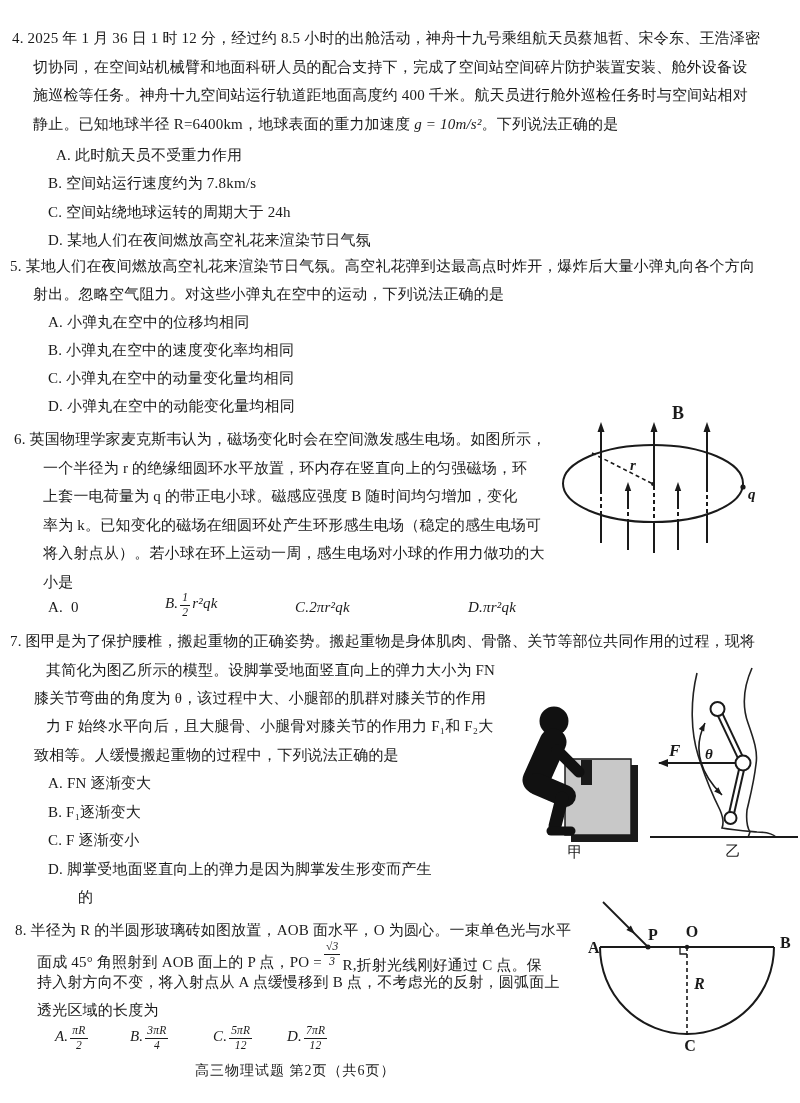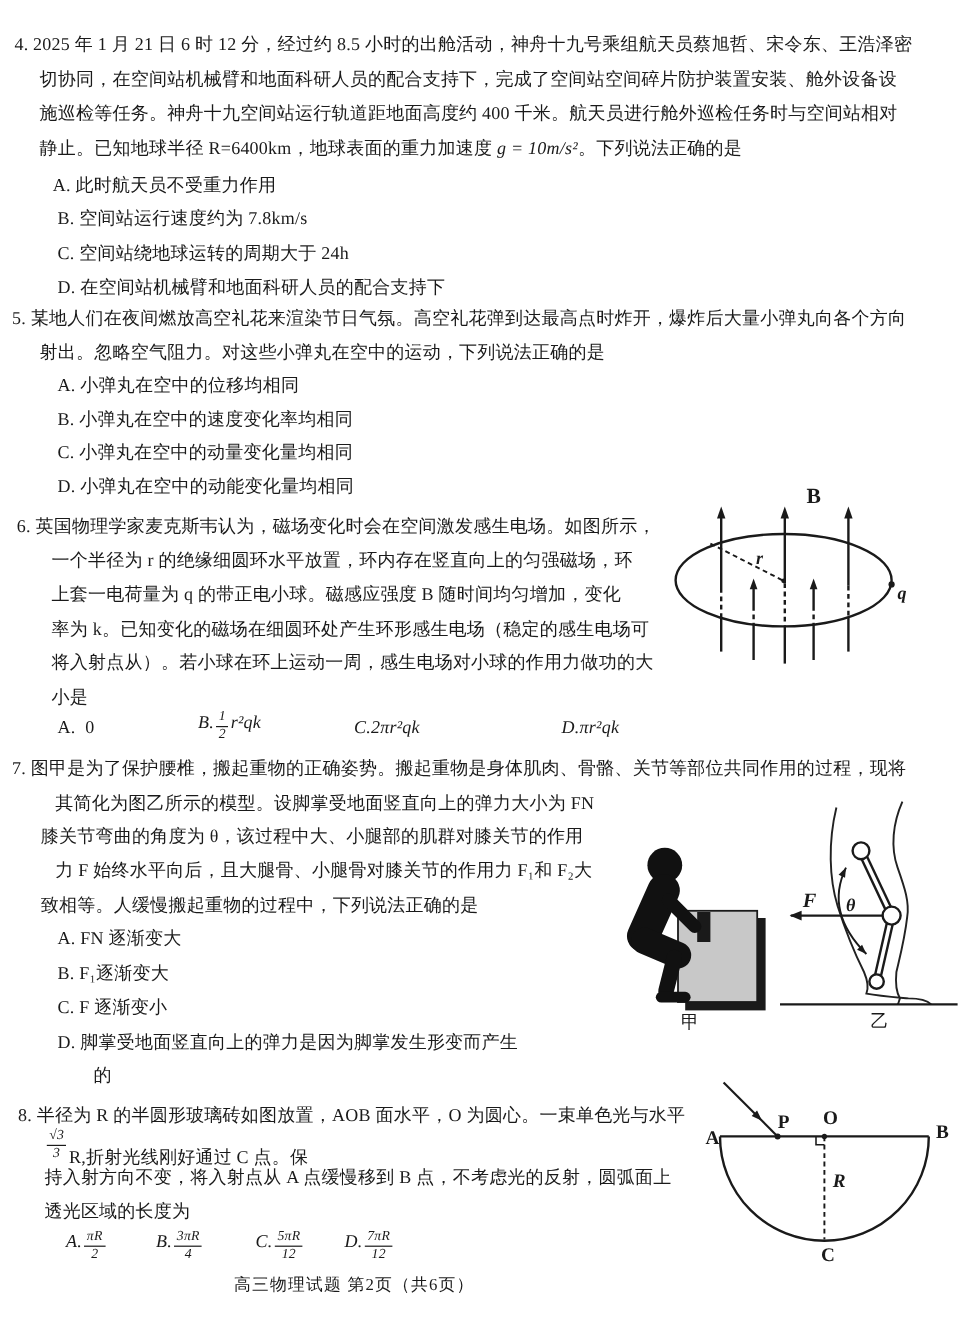--- a/index.html
+++ b/index.html
@@ -17,28 +17,28 @@
   .optgap{display:inline-block;width:8px;}
   svg{position:absolute;overflow:visible;}
   svg text{font-family:"Liberation Serif","DejaVu Serif",serif;fill:#1a1a1a;}
   .diag-label{font-weight:bold;font-size:16px;}
   .diag-italic{font-style:italic;font-size:15px;}
   .footer{position:absolute;font-size:14px;letter-spacing:1px;}
 </style>
 </head>
 <body>
 
-<div class="ln" style="top:28px;left:12px">4. 2025 年 1 月 21 日 6 时 12 分，经过约 8.5 小时的出舱活动，神舟十九号乘组航天员蔡旭哲、宋令东、王浩泽密</div>
+<div class="ln" style="top:28px;left:12px">4. 2025 年 1 月 36 日 1 时 12 分，经过约 8.5 小时的出舱活动，神舟十九号乘组航天员蔡旭哲、宋令东、王浩泽密</div>
 <div class="ln" style="top:57px;left:33px">切协同，在空间站机械臂和地面科研人员的配合支持下，完成了空间站空间碎片防护装置安装、舱外设备设</div>
 <div class="ln" style="top:85px;left:33px">施巡检等任务。神舟十九空间站运行轨道距地面高度约 400 千米。航天员进行舱外巡检任务时与空间站相对</div>
 <div class="ln" style="top:114px;left:33px"><span>静止。已知地球半径 R=6400km，地球表面的重力加速度 </span><span class="math">g = 10m/s²</span><span>。下列说法正确的是</span></div>
-<div class="ln" style="top:145px;left:44px">A. 此时航天员不受重力作用</div>
+<div class="ln" style="top:145px;left:56px">A. 此时航天员不受重力作用</div>
 <div class="ln" style="top:173px;left:48px">B. 空间站运行速度约为 7.8km/s</div>
 <div class="ln" style="top:202px;left:48px">C. 空间站绕地球运转的周期大于 24h</div>
-<div class="ln" style="top:230px;left:48px">D. 在空间站机械臂和地面科研人员的配合支持下</div>
+<div class="ln" style="top:230px;left:48px">D. 某地人们在夜间燃放高空礼花来渲染节日气氛</div>
 
 <div class="ln" style="top:256px;left:10px">5. 某地人们在夜间燃放高空礼花来渲染节日气氛。高空礼花弹到达最高点时炸开，爆炸后大量小弹丸向各个方向</div>
 <div class="ln" style="top:284px;left:33px">射出。忽略空气阻力。对这些小弹丸在空中的运动，下列说法正确的是</div>
 <div class="ln" style="top:312px;left:48px">A. 小弹丸在空中的位移均相同</div>
 <div class="ln" style="top:340px;left:48px">B. 小弹丸在空中的速度变化率均相同</div>
 <div class="ln" style="top:368px;left:48px">C. 小弹丸在空中的动量变化量均相同</div>
 <div class="ln" style="top:396px;left:48px">D. 小弹丸在空中的动能变化量均相同</div>
 
 <div class="ln" style="top:429px;left:14px">6. 英国物理学家麦克斯韦认为，磁场变化时会在空间激发感生电场。如图所示，</div>
 <div class="ln" style="top:458px;left:43px">一个半径为 r 的绝缘细圆环水平放置，环内存在竖直向上的匀强磁场，环</div>
@@ -133,21 +133,21 @@
   <polygon points="77,135 69.2,131.4 73.4,127.2" fill="#1a1a1a"></polygon>
 
   <line x1="91" y1="103" x2="14" y2="103" stroke="#1a1a1a" stroke-width="1.8"></line>
   <polygon points="13,103 23,99 23,107" fill="#1a1a1a"></polygon>
   <text x="24" y="96" class="diag-italic" style="font-weight:bold;font-size:17px">F</text>
   <text x="60" y="99" class="diag-italic" style="font-weight:bold">θ</text>
   <text x="88" y="196" text-anchor="middle" style="font-size:15px">乙</text>
 </svg>
 
 <div class="ln" style="top:920px;left:15px">8. 半径为 R 的半圆形玻璃砖如图放置，AOB 面水平，O 为圆心。一束单色光与水平</div>
-<div class="ln" style="top:941px;left:37px"><span class="frac math" style="vertical-align:-3px"><span class="ftop">√3</span><span class="fbot">3</span></span><span style="position:relative;top:8px">R,折射光线刚好通过 C 点。保</span></div>
+<div class="ln" style="top:941px;left:37px"><span style="position:relative;top:5px">面成 45° 角照射到 AOB 面上的 P 点，PO =</span><span class="frac math" style="vertical-align:-3px"><span class="ftop">√3</span><span class="fbot">3</span></span><span style="position:relative;top:8px">R,折射光线刚好通过 C 点。保</span></div>
 <div class="ln" style="top:972px;left:37px">持入射方向不变，将入射点从 A 点缓慢移到 B 点，不考虑光的反射，圆弧面上</div>
 <div class="ln" style="top:1000px;left:37px">透光区域的长度为</div>
 
 <div class="ln math" style="top:1025px;left:55px"><span>A.</span><span class="frac"><span class="ftop">πR</span><span class="fbot">2</span></span></div>
 <div class="ln math" style="top:1025px;left:130px"><span>B.</span><span class="frac"><span class="ftop">3πR</span><span class="fbot">4</span></span></div>
 <div class="ln math" style="top:1025px;left:213px"><span>C.</span><span class="frac"><span class="ftop">5πR</span><span class="fbot">12</span></span></div>
 <div class="ln math" style="top:1025px;left:287px"><span>D.</span><span class="frac"><span class="ftop">7πR</span><span class="fbot">12</span></span></div>
 
 <svg style="left:580px;top:885px" width="220" height="175" viewBox="0 0 220 175">
   <line x1="20" y1="62" x2="194" y2="62" stroke="#1a1a1a" stroke-width="2"></line>

